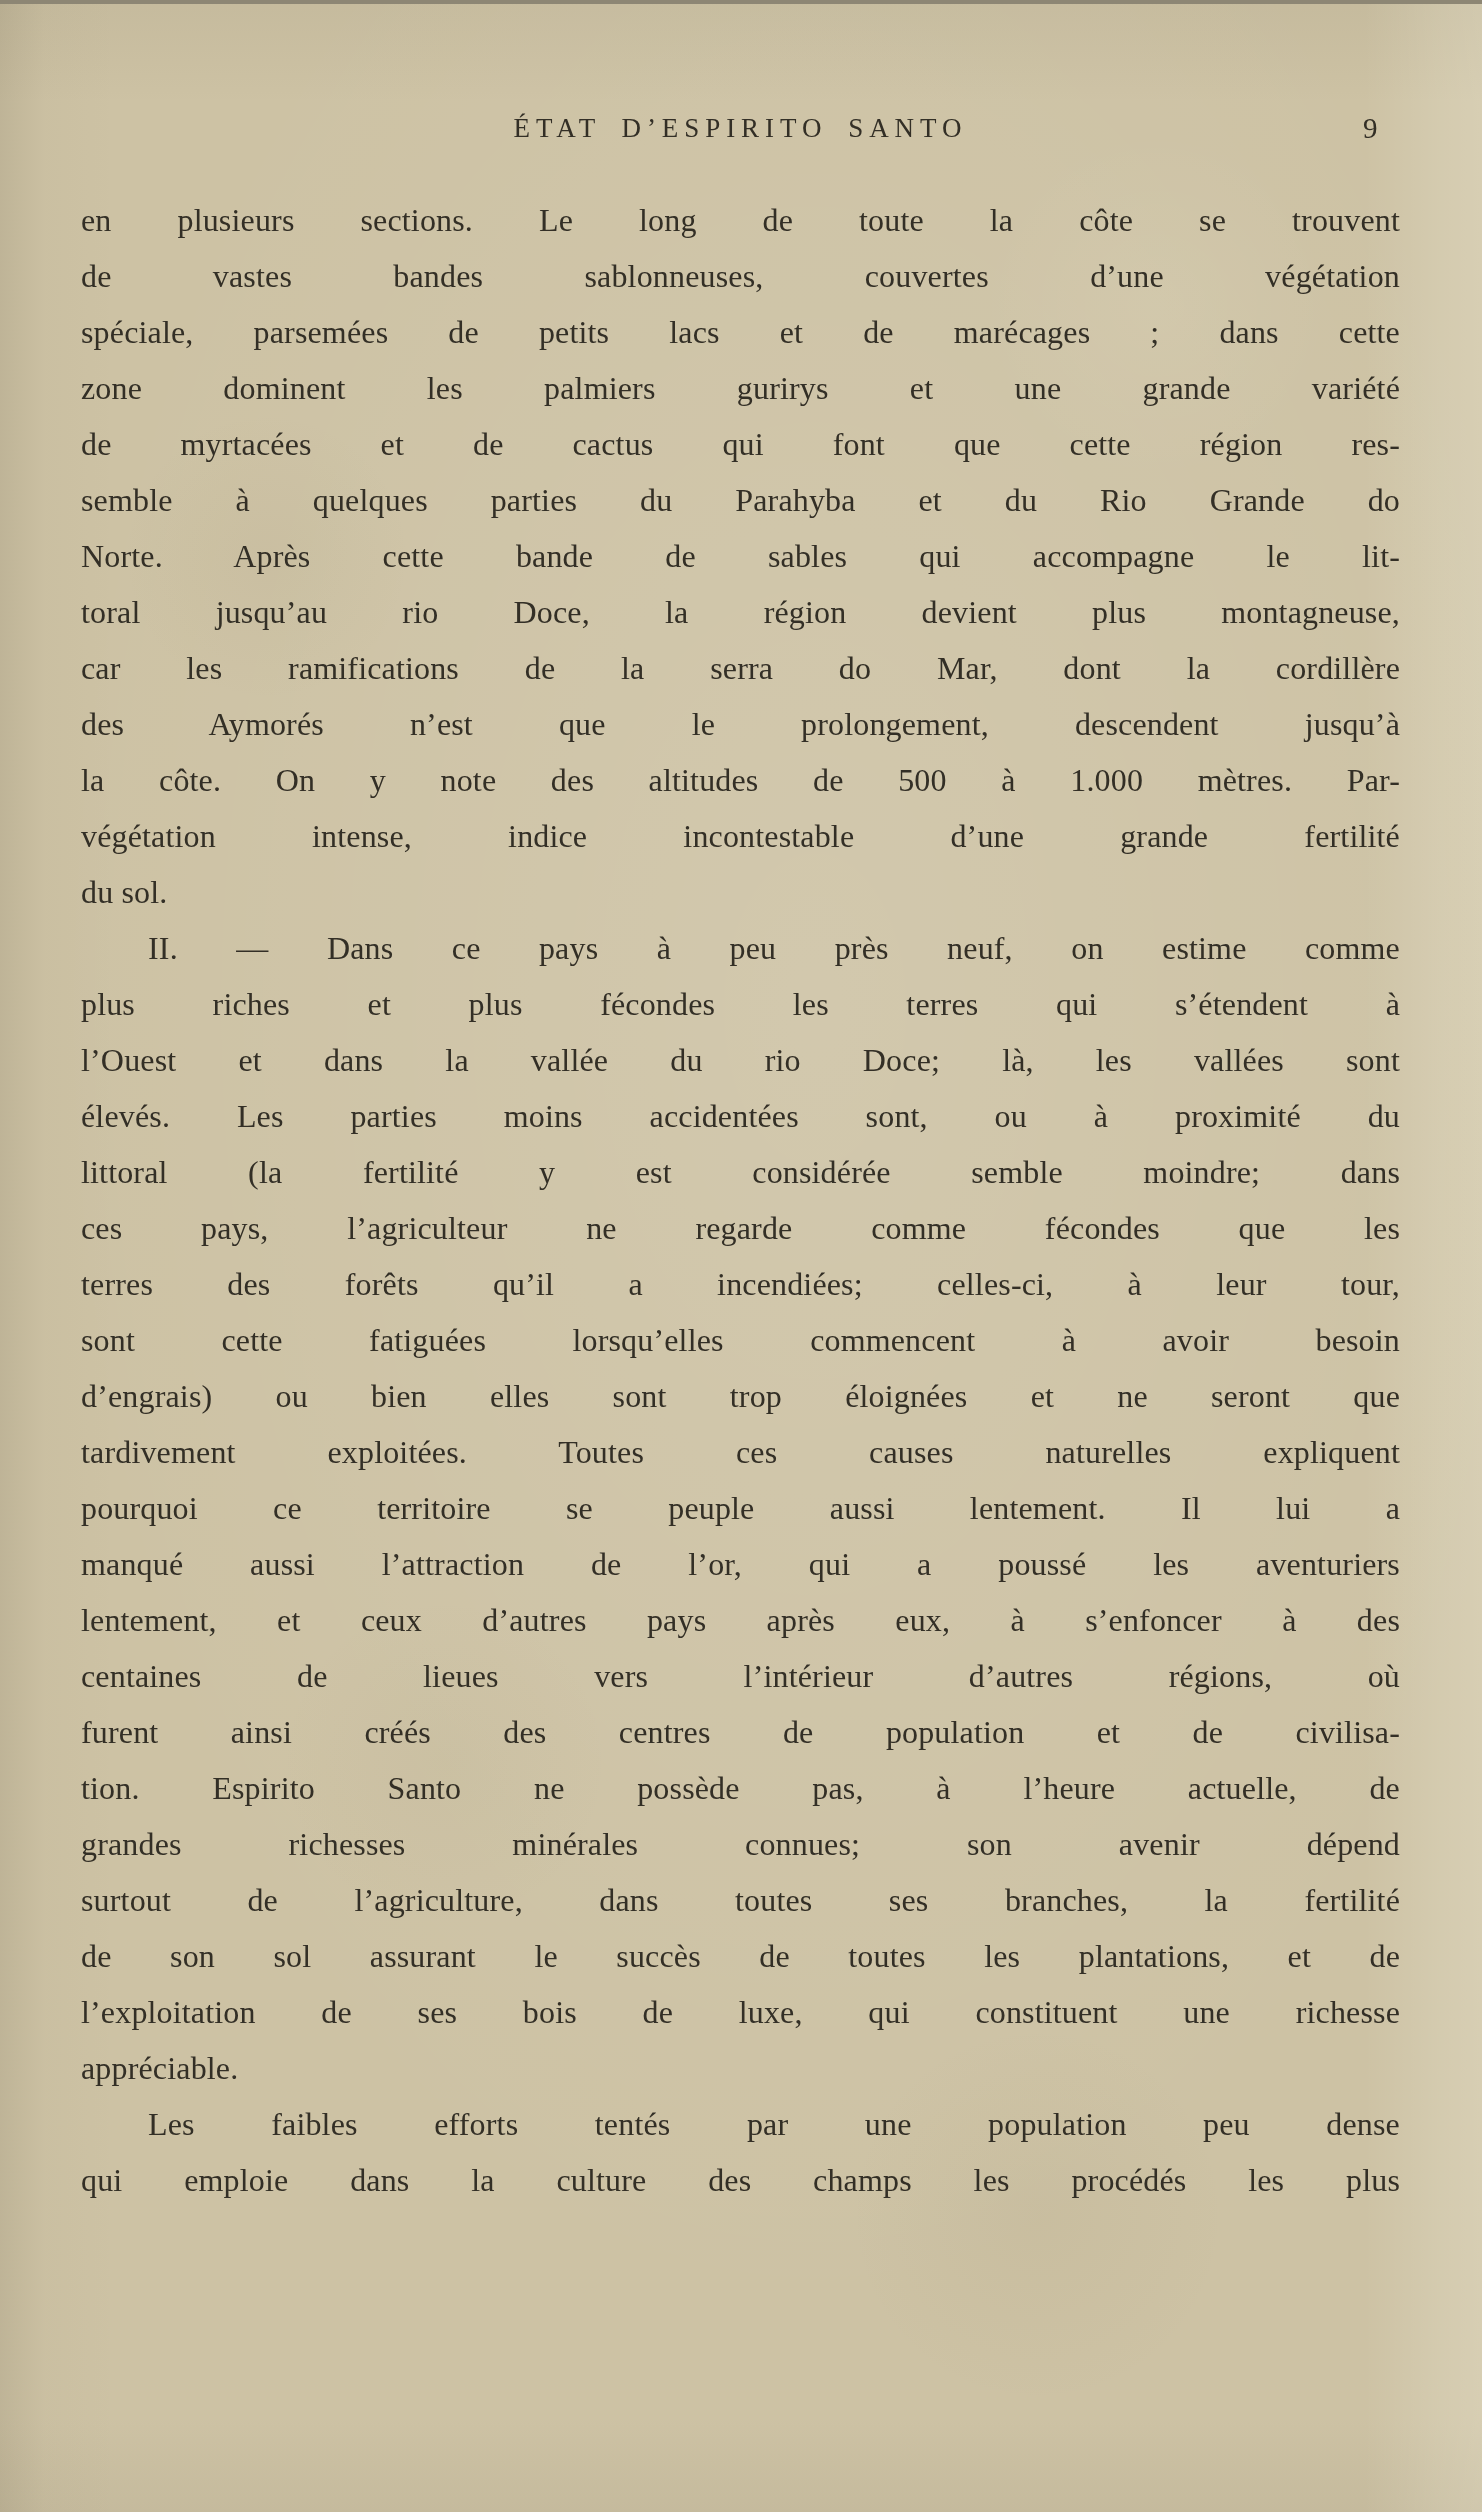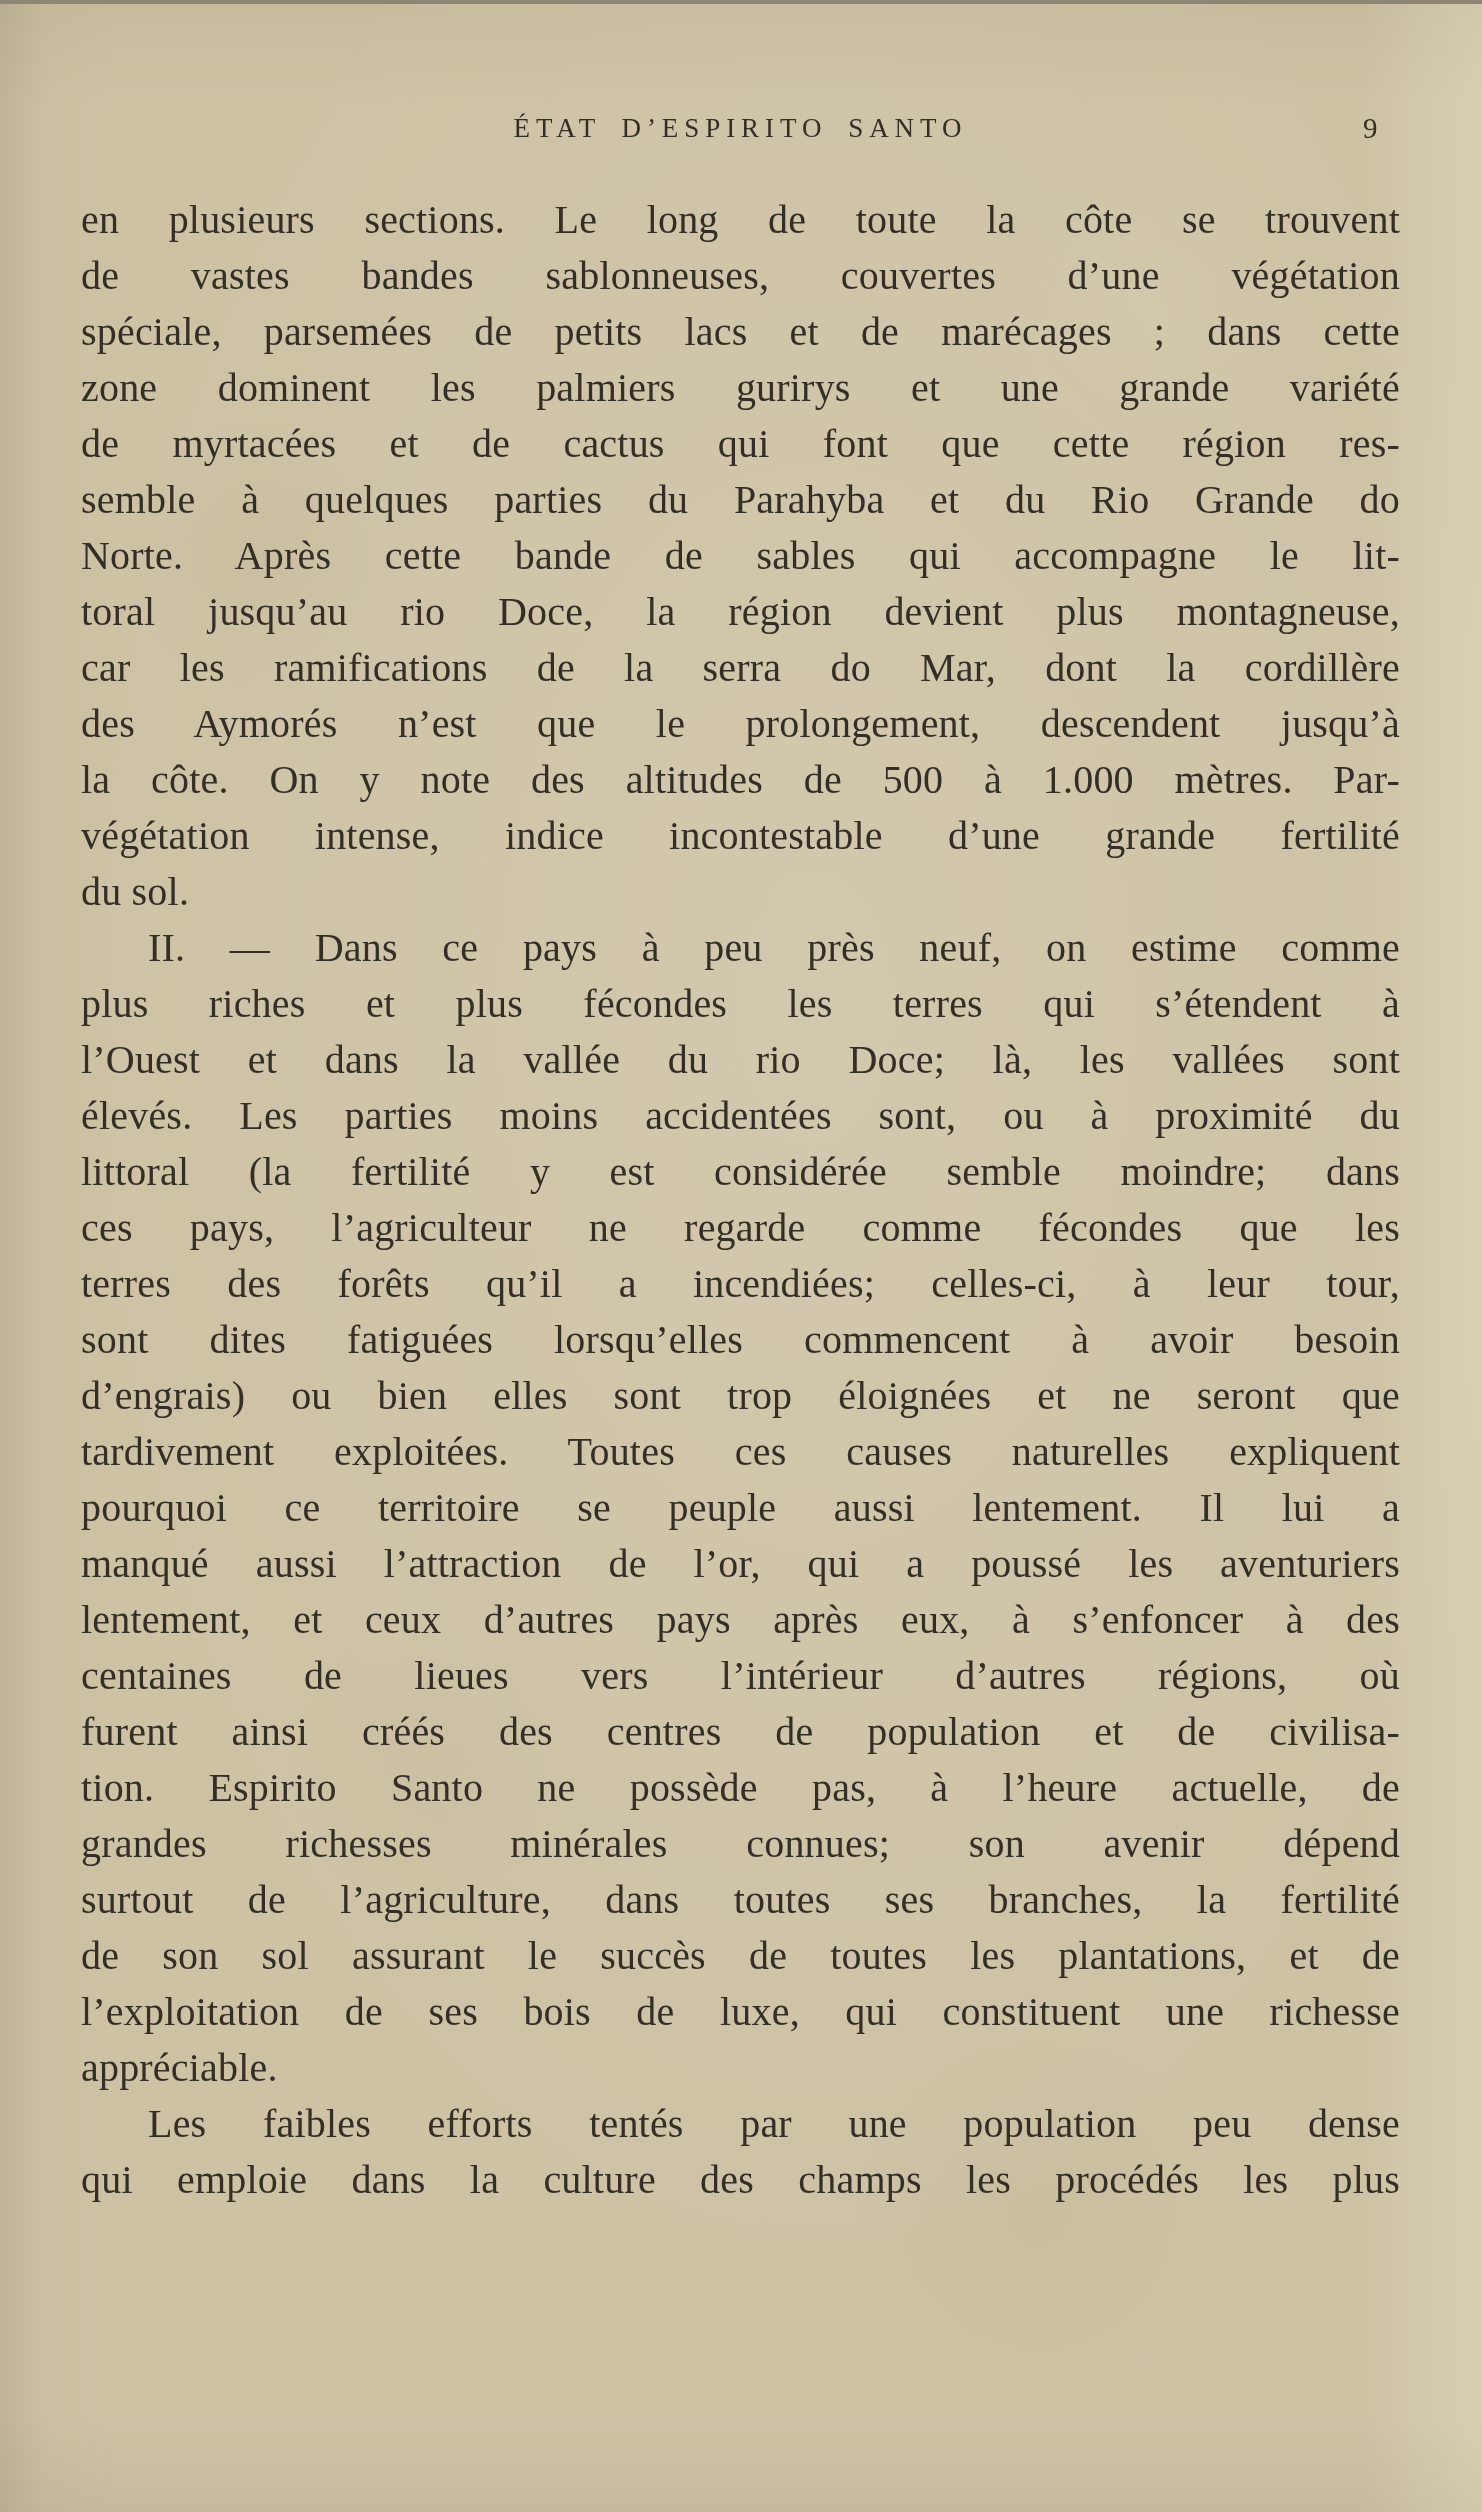--- a/index.html
+++ b/index.html
@@ -56,21 +56,21 @@
     font-size: 29px;
     line-height: 38px;
   }
   .text-block {
     position: absolute;
     left: 81px;
     top: 188px;
     width: 1319px;
   }
   .line {
-    font-size: 40px;
+    font-size: 32px;
     line-height: 56px;
     text-align: justify;
     text-align-last: justify;
     white-space: normal;
     letter-spacing: 0.005em;
   }
   .line.indent { text-indent: 67px; }
   .line.end { text-align-last: left; }
 </style>
 </head>
@@ -95,21 +95,21 @@
       <div class="line">la côte. On y note des altitudes de 500 à 1.000 mètres. Par-</div>
       <div class="line">végétation intense, indice incontestable d’une grande fertilité</div>
       <div class="line end">du sol.</div>
       <div class="line indent">II. — Dans ce pays à peu près neuf, on estime comme</div>
       <div class="line">plus riches et plus fécondes les terres qui s’étendent à</div>
       <div class="line">l’Ouest et dans la vallée du rio Doce; là, les vallées sont</div>
       <div class="line">élevés. Les parties moins accidentées sont, ou à proximité du</div>
       <div class="line">littoral (la fertilité y est considérée semble moindre; dans</div>
       <div class="line">ces pays, l’agriculteur ne regarde comme fécondes que les</div>
       <div class="line">terres des forêts qu’il a incendiées; celles-ci, à leur tour,</div>
-      <div class="line">sont dites fatiguées lorsqu’elles commencent à avoir besoin</div>
+      <div class="line">sont cette fatiguées lorsqu’elles commencent à avoir besoin</div>
       <div class="line">d’engrais) ou bien elles sont trop éloignées et ne seront que</div>
       <div class="line">tardivement exploitées. Toutes ces causes naturelles expliquent</div>
       <div class="line">pourquoi ce territoire se peuple aussi lentement. Il lui a</div>
       <div class="line">manqué aussi l’attraction de l’or, qui a poussé les aventuriers</div>
       <div class="line">lentement, et ceux d’autres pays après eux, à s’enfoncer à des</div>
       <div class="line">centaines de lieues vers l’intérieur d’autres régions, où</div>
       <div class="line">furent ainsi créés des centres de population et de civilisa-</div>
       <div class="line">tion. Espirito Santo ne possède pas, à l’heure actuelle, de</div>
       <div class="line">grandes richesses minérales connues; son avenir dépend</div>
       <div class="line">surtout de l’agriculture, dans toutes ses branches, la fertilité</div>

